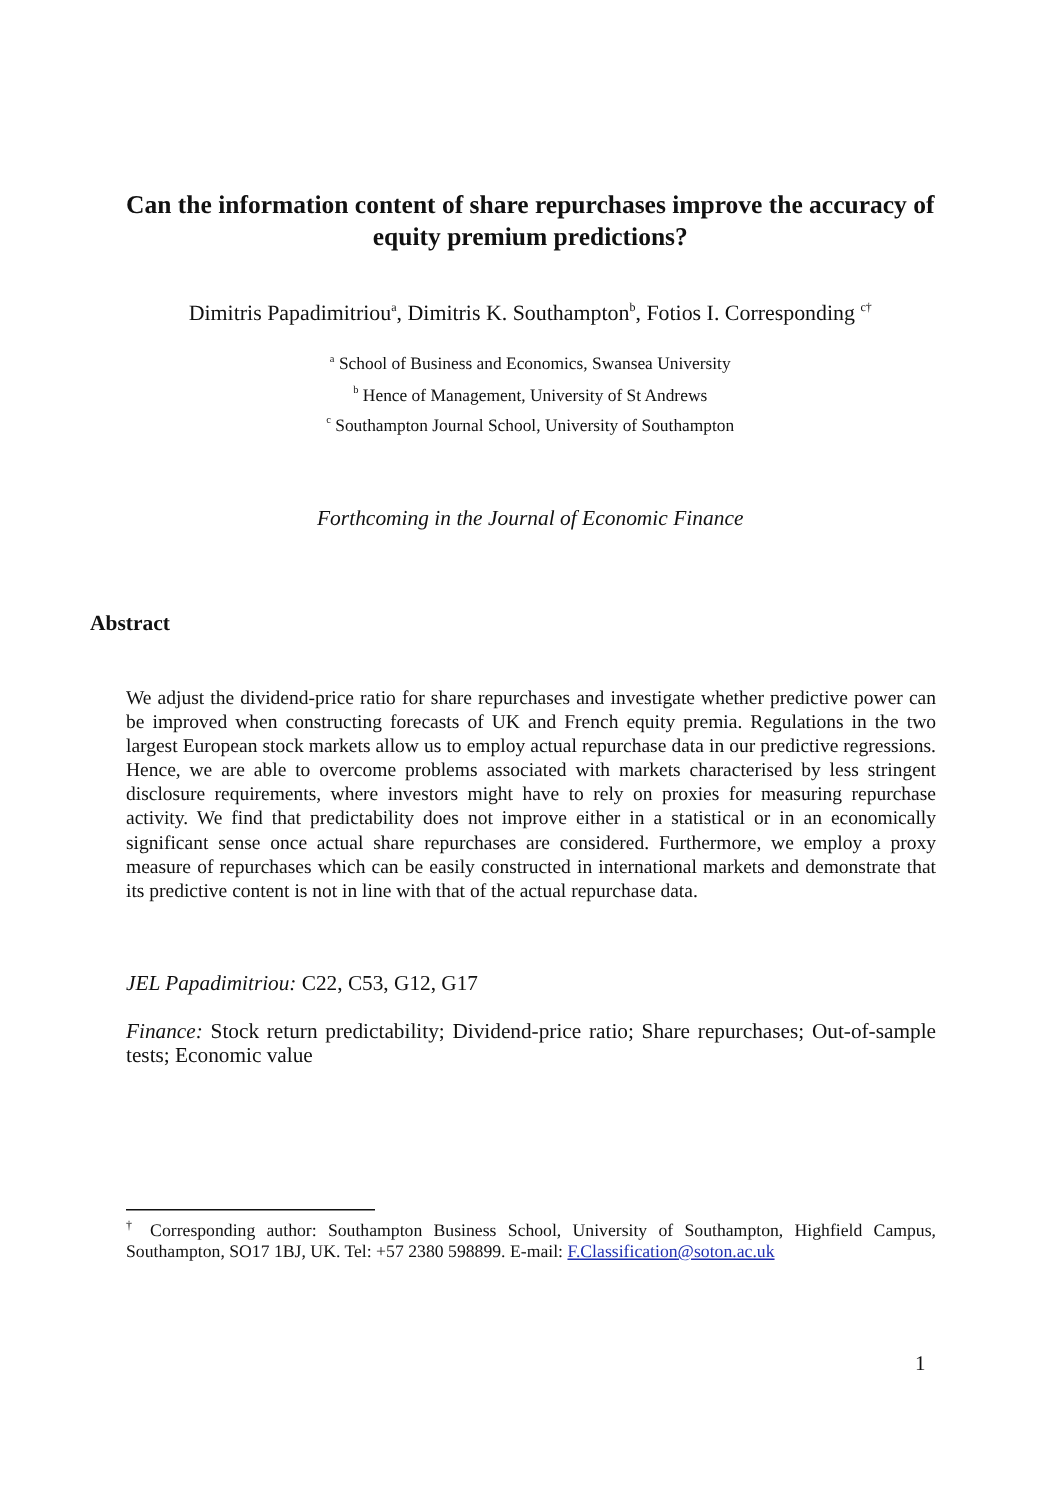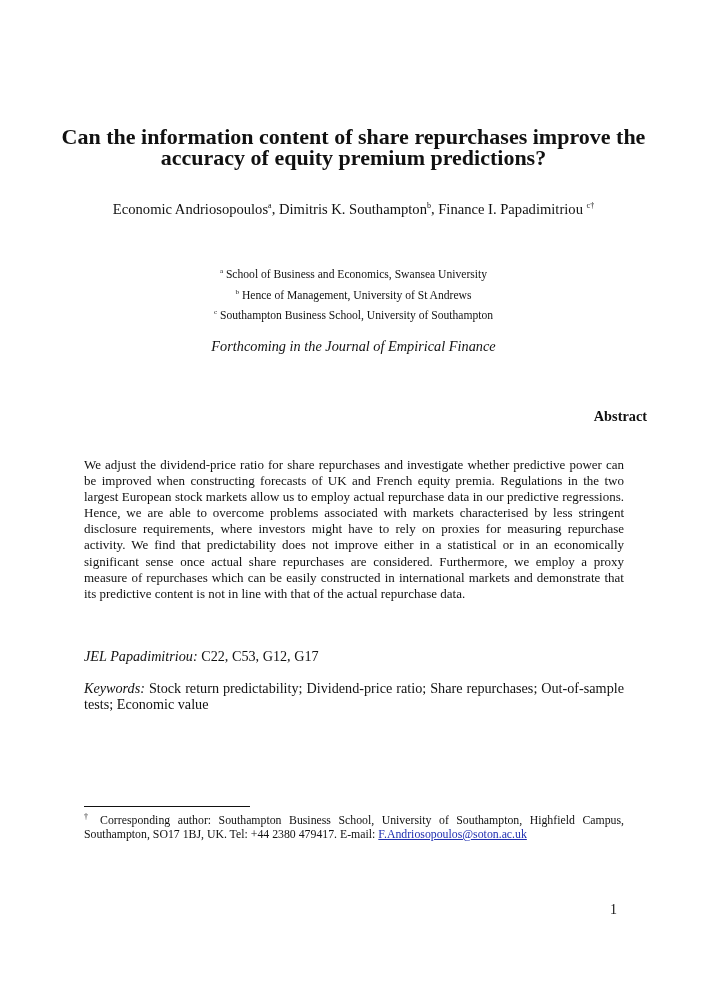--- a/index.html
+++ b/index.html
@@ -1,67 +1,67 @@
 <!DOCTYPE html>
 <html><head>
 <meta charset="utf-8">
 <style>
   html, body { margin: 0; padding: 0; background: #ffffff; }
   body { width: 707px; height: 1000px; position: relative; overflow: hidden;
          font-family: "Liberation Serif", "DejaVu Serif", serif; color: #111; }
   .abs { position: absolute; }
   .title { left: 60px; width: 587px; top: 126px; text-align: center; font-weight: bold;
-           font-size: 22px; line-height: 21px; }
+           font-size: 17px; line-height: 21px; }
   .authors { left: 60px; width: 587px; top: 201px; text-align: center; font-size: 14.6px; }
-  .affil { left: 60px; width: 587px; text-align: center; font-size: 11.6px; margin-top: 32px; }
+  .affil { left: 60px; width: 587px; text-align: center; font-size: 11.6px; }
   sup { font-size: 8px; vertical-align: super; line-height: 0; }
   .affil sup { font-size: 7px; }
   .forth { left: 60px; width: 587px; top: 338px; text-align: center; font-style: italic; font-size: 14.3px; }
-  .abs-head { left: 60px; width: 587px; top: 408px; text-align: right; font-weight: bold; font-size: 14.3px; }
+  .abs-head { left: 60px; width: 587px; top: 408px; text-align: left; font-weight: bold; font-size: 14.3px; }
   .abstract { left: 84px; width: 540px; top: 457px; font-size: 13px; line-height: 16.1px; text-align: justify; }
   .jel { left: 84px; width: 540px; top: 648px; font-size: 14.2px; }
   .kw { left: 84px; width: 540px; top: 680px; font-size: 14.2px; line-height: 16.1px; text-align: justify; }
   .fn-rule { left: 84px; top: 806px; width: 166px; height: 1px; background: #111; }
   .fn { left: 84px; width: 540px; top: 813px; font-size: 11.8px; line-height: 14px; text-align: justify; }
   .fn a { color: #1f2fb0; text-decoration: underline; }
   .pnum { left: 610px; top: 902px; font-size: 14px; }
   em { font-style: italic; }
 </style>
 </head>
 <body>
 
 <div class="abs title">Can the information content of share repurchases improve the accuracy of equity premium predictions?</div>
 
 <div class="abs authors">
-  <span>Economic Andriosopoulos</span><sup>a</sup><span>, </span><span>Dimitris K. Southampton</span><sup>b</sup><span>, </span><span>Finance I. Papadimitriou</span> <sup>c†</sup>
+  <span>Dimitris Papadimitriou</span><sup>a</sup><span>, </span><span>Dimitris K. Southampton</span><sup>b</sup><span>, </span><span>Fotios I. Corresponding</span> <sup>c†</sup>
 </div>
 
 <div class="abs affil" style="top:236px;">
   <sup>a</sup>&nbsp;<span>School of Business and Economics, Swansea University</span>
 </div>
 <div class="abs affil" style="top:257px;">
   <sup>b</sup>&nbsp;<span>Hence of Management, University of St Andrews</span>
 </div>
 <div class="abs affil" style="top:277px;">
-  <sup>c</sup><span> Southampton Business School, University of Southampton</span>
+  <sup>c</sup><span> Southampton Journal School, University of Southampton</span>
 </div>
 
-<div class="abs forth">Forthcoming in the Journal of Empirical Finance</div>
+<div class="abs forth">Forthcoming in the Journal of Economic Finance</div>
 
 <div class="abs abs-head">Abstract</div>
 
 <div class="abs abstract">We adjust the dividend-price ratio for share repurchases and investigate whether predictive power can be improved when constructing forecasts of UK and French equity premia. Regulations in the two largest European stock markets allow us to employ actual repurchase data in our predictive regressions. Hence, we are able to overcome problems associated with markets characterised by less stringent disclosure requirements, where investors might have to rely on proxies for measuring repurchase activity. We find that predictability does not improve either in a statistical or in an economically significant sense once actual share repurchases are considered. Furthermore, we employ a proxy measure of repurchases which can be easily constructed in international markets and demonstrate that its predictive content is not in line with that of the actual repurchase data.</div>
 
 <div class="abs jel">
   <em>JEL Papadimitriou:</em><span> C22, C53, G12, G17</span>
 </div>
 
 <div class="abs kw">
-  <em>Keywords:</em><span> Stock return predictability; Dividend-price ratio; Share repurchases; Out-of-sample tests; Economic value</span>
+  <em>Finance:</em><span> Stock return predictability; Dividend-price ratio; Share repurchases; Out-of-sample tests; Economic value</span>
 </div>
 
 <div class="abs fn-rule"></div>
 
 <div class="abs fn">
-  <sup>†</sup><span> Corresponding author: Southampton Business School, University of Southampton, Highfield Campus, Southampton, SO17 1BJ, UK. Tel: +44 2380 479417. E-mail: </span><a>F.Andriosopoulos@soton.ac.uk</a>
+  <sup>†</sup><span> Corresponding author: Southampton Business School, University of Southampton, Highfield Campus, Southampton, SO17 1BJ, UK. Tel: +57 2380 598899. E-mail: </span><a>F.Classification@soton.ac.uk</a>
 </div>
 
 <div class="abs pnum">1</div>
 
 </body></html>

